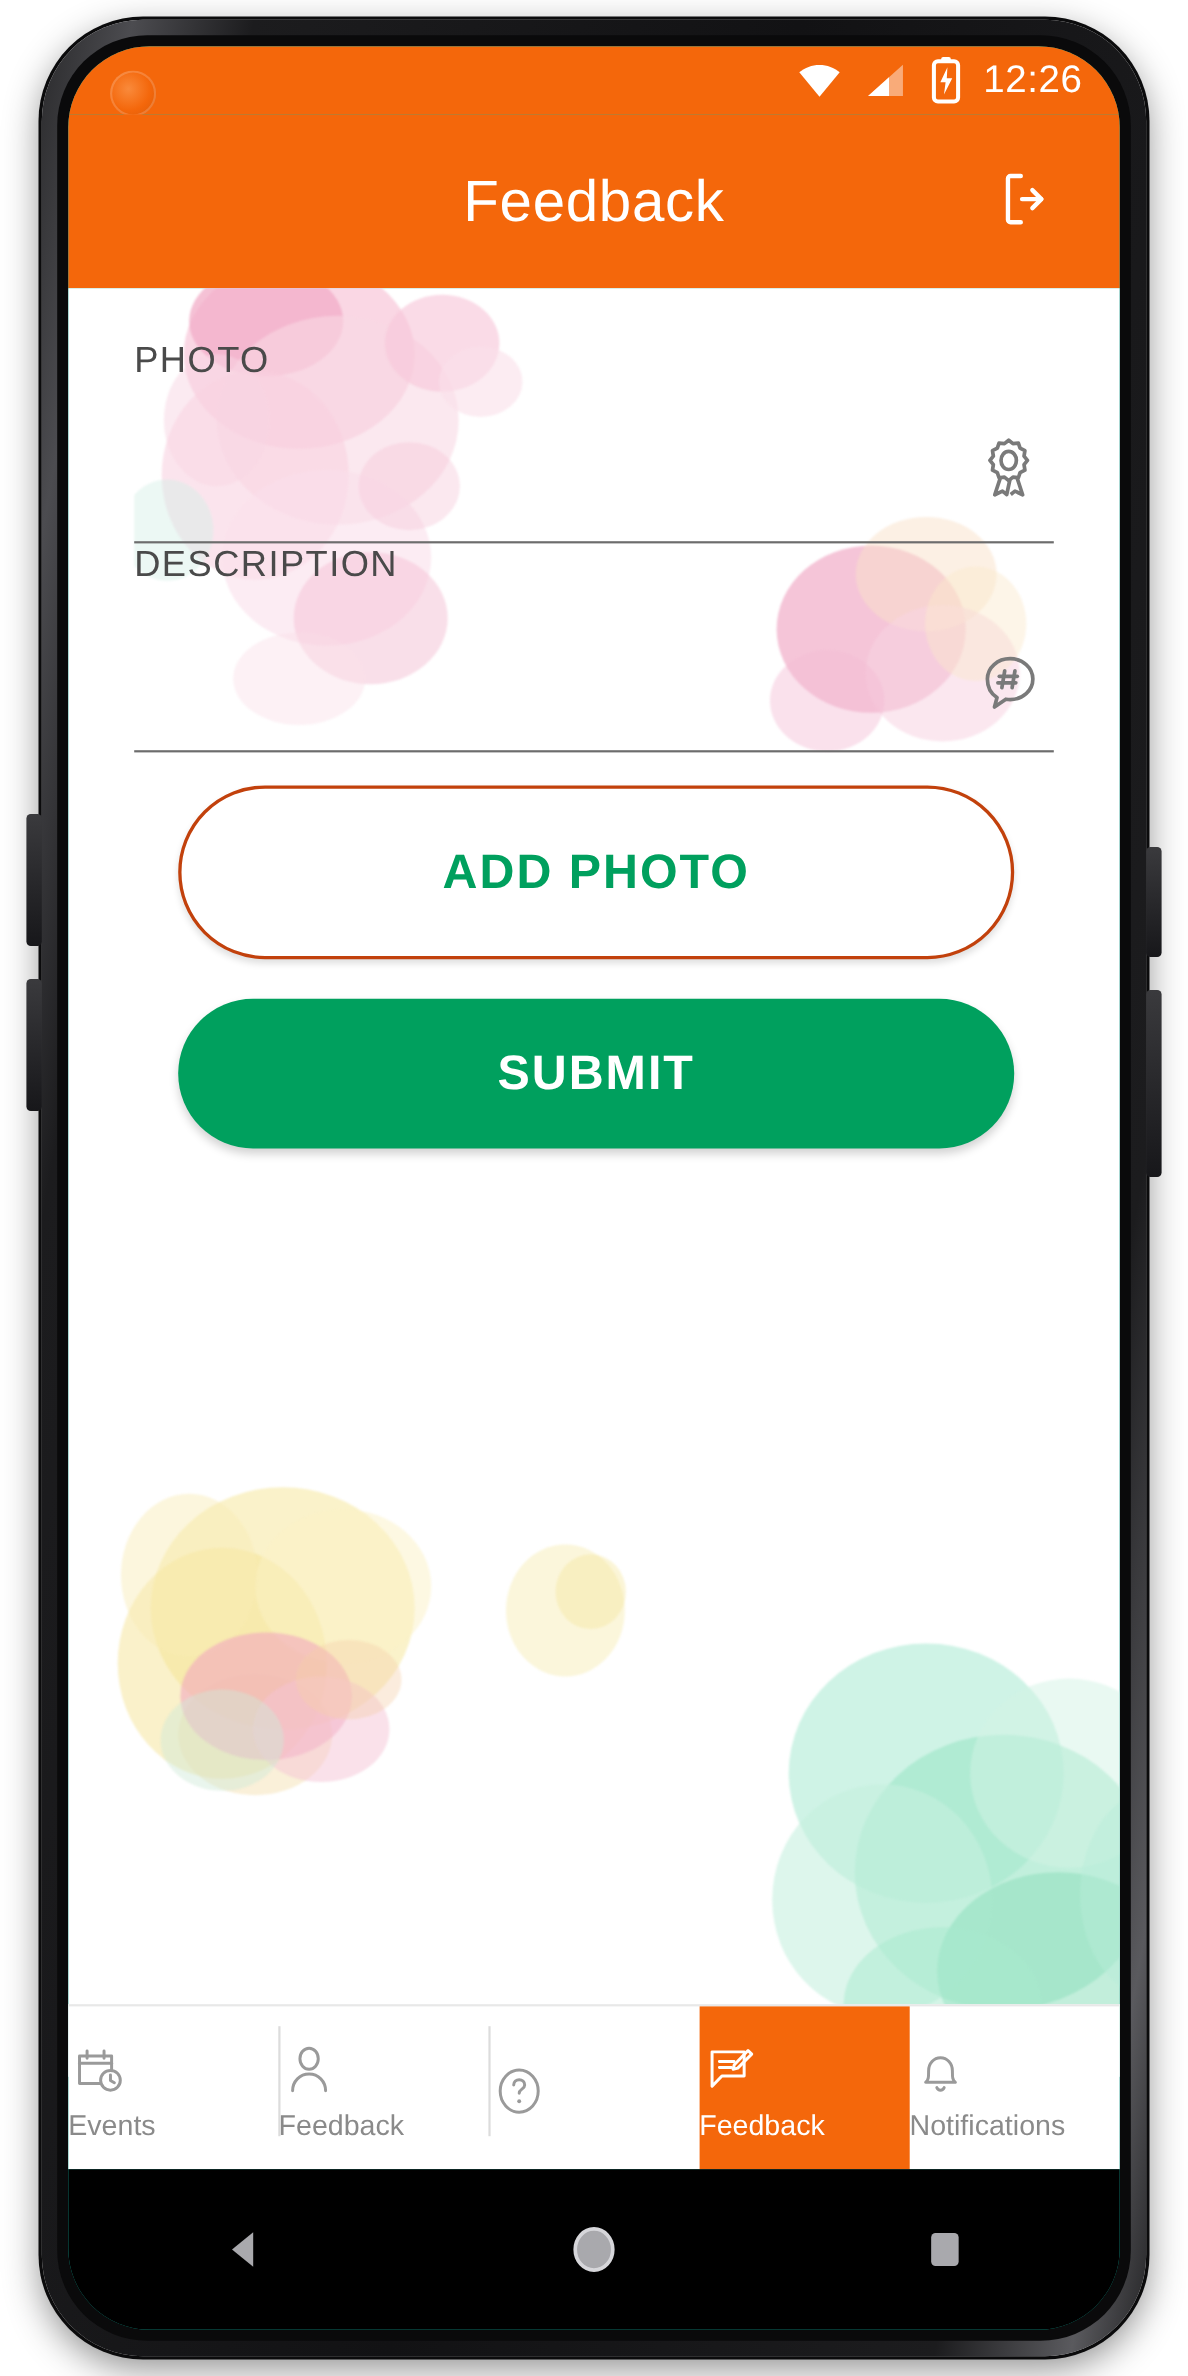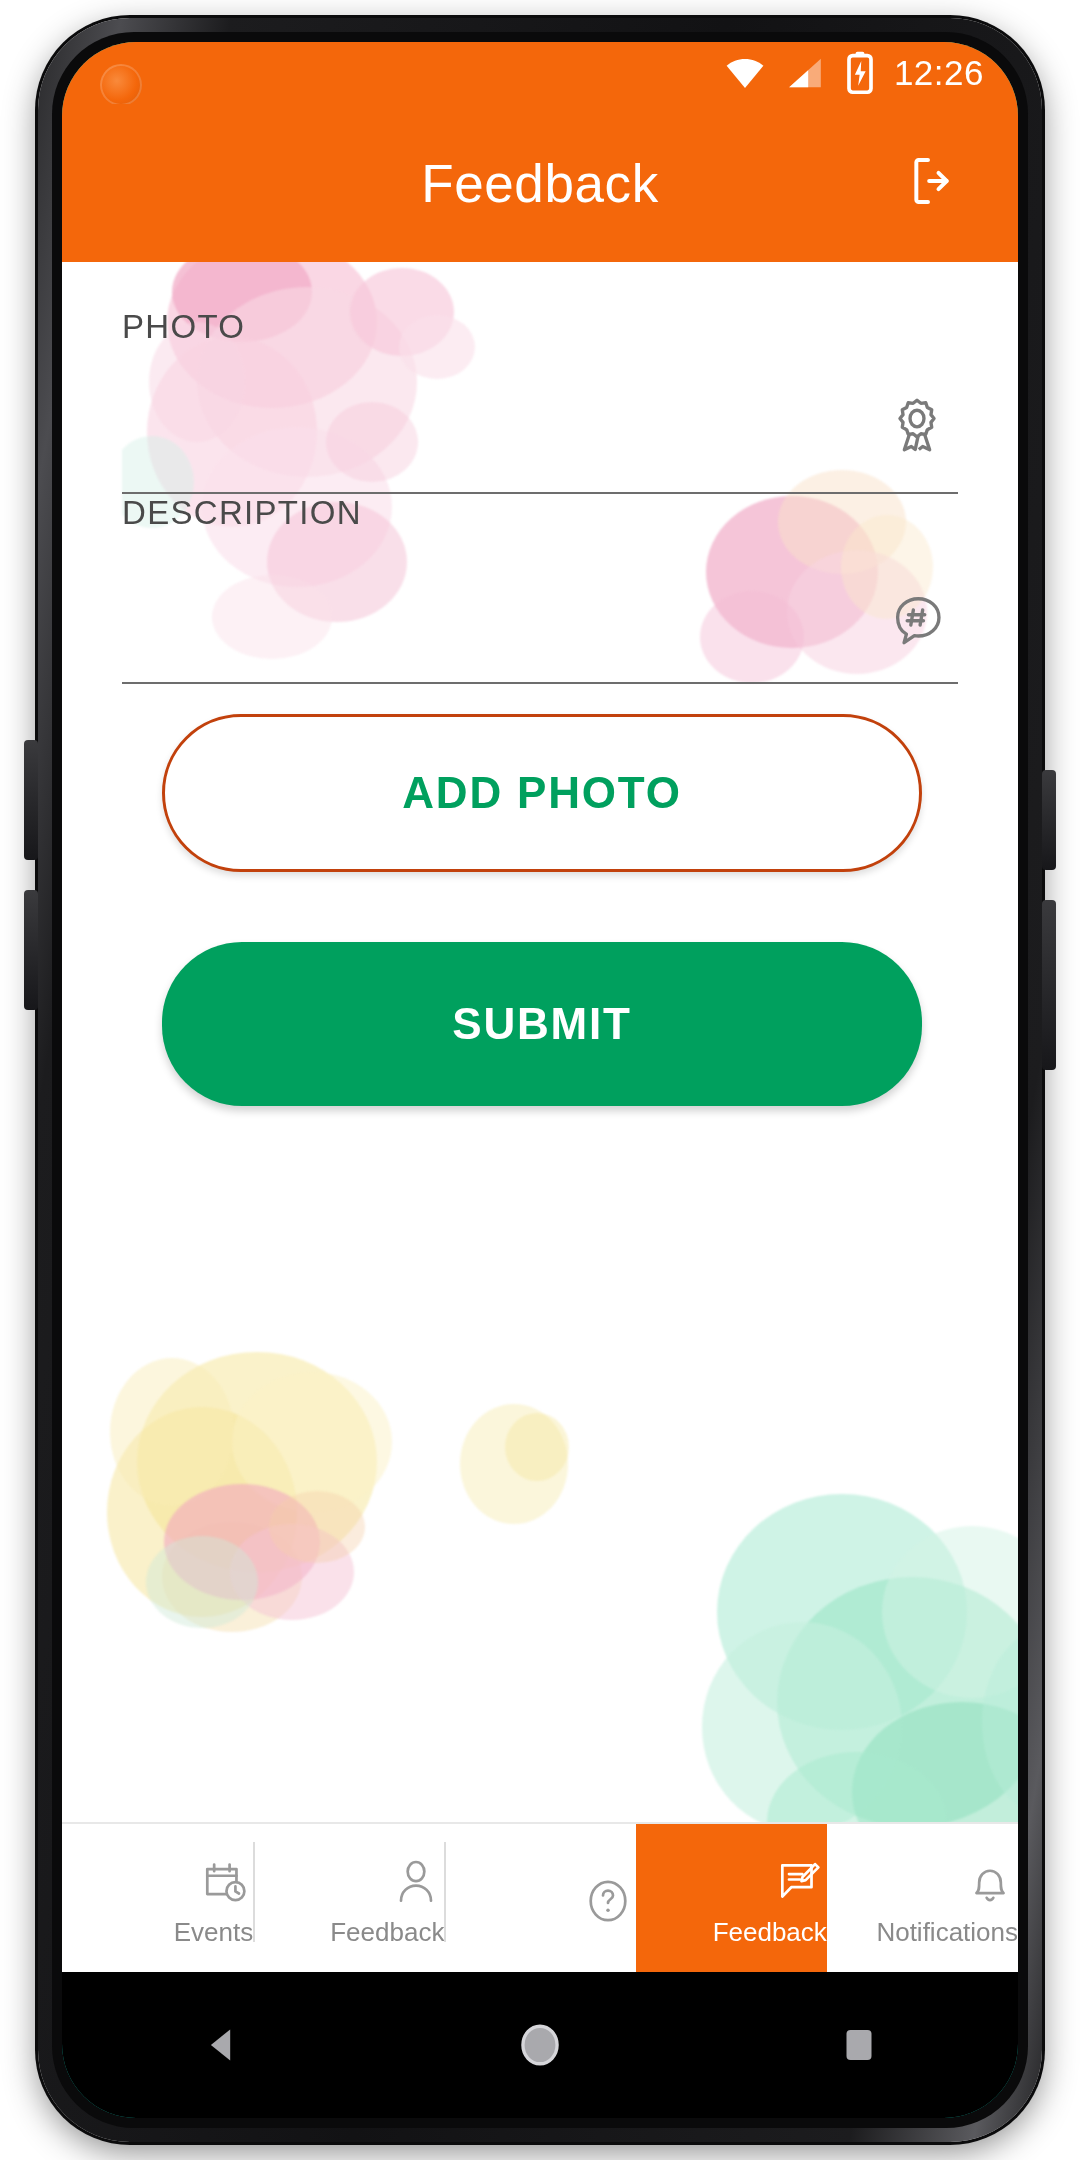--- a/index.html
+++ b/index.html
@@ -110,33 +110,32 @@
     display:flex; align-items:center; justify-content:center; cursor:pointer;
     font-weight:bold; letter-spacing:1.8px; border-radius:80px;
     font-family:"Liberation Sans",sans-serif;
   }
   #btn-add-photo{
     position:absolute; left:100px; top:452px; width:760px; height:158px;
     background:#ffffff; border:3px solid #c2410c; color:#00A05E;
     font-size:44px; box-shadow:0 4px 7px rgba(0,0,0,.13);
   }
   #btn-submit{
-    position:absolute; left:100px; top:646px; width:760px; height:164px;
+    position:absolute; left:100px; top:646px; width:760px; height:136px;
     background:#00A05E; color:#ffffff; font-size:44px;
     box-shadow:0 5px 9px rgba(0,0,0,.18);
-    margin-top:34px;
   }
 
   
   #bottomnav{
     position:absolute; left:0; bottom:146px; width:956px; height:150px;
     display:flex; background:#ffffff; border-top:2px solid #e8e8e8;
   }
   .navitem{
-    flex:1; display:flex; flex-direction:column; align-items:flex-end;
+    flex:1; display:flex; flex-direction:column; align-items:flex-start;
     justify-content:center; gap:8px; cursor:pointer; position:relative;
     padding-top:6px;
   }
   .navitem + .navitem::before{
     content:""; position:absolute; left:0; top:18px; bottom:30px; width:2px;
     background:#dcdcdc;
   }
   .navitem.active{ background:#F4670B; }
   .navitem.active + .navitem::before,
   .navitem.active::before{ background:transparent; }

